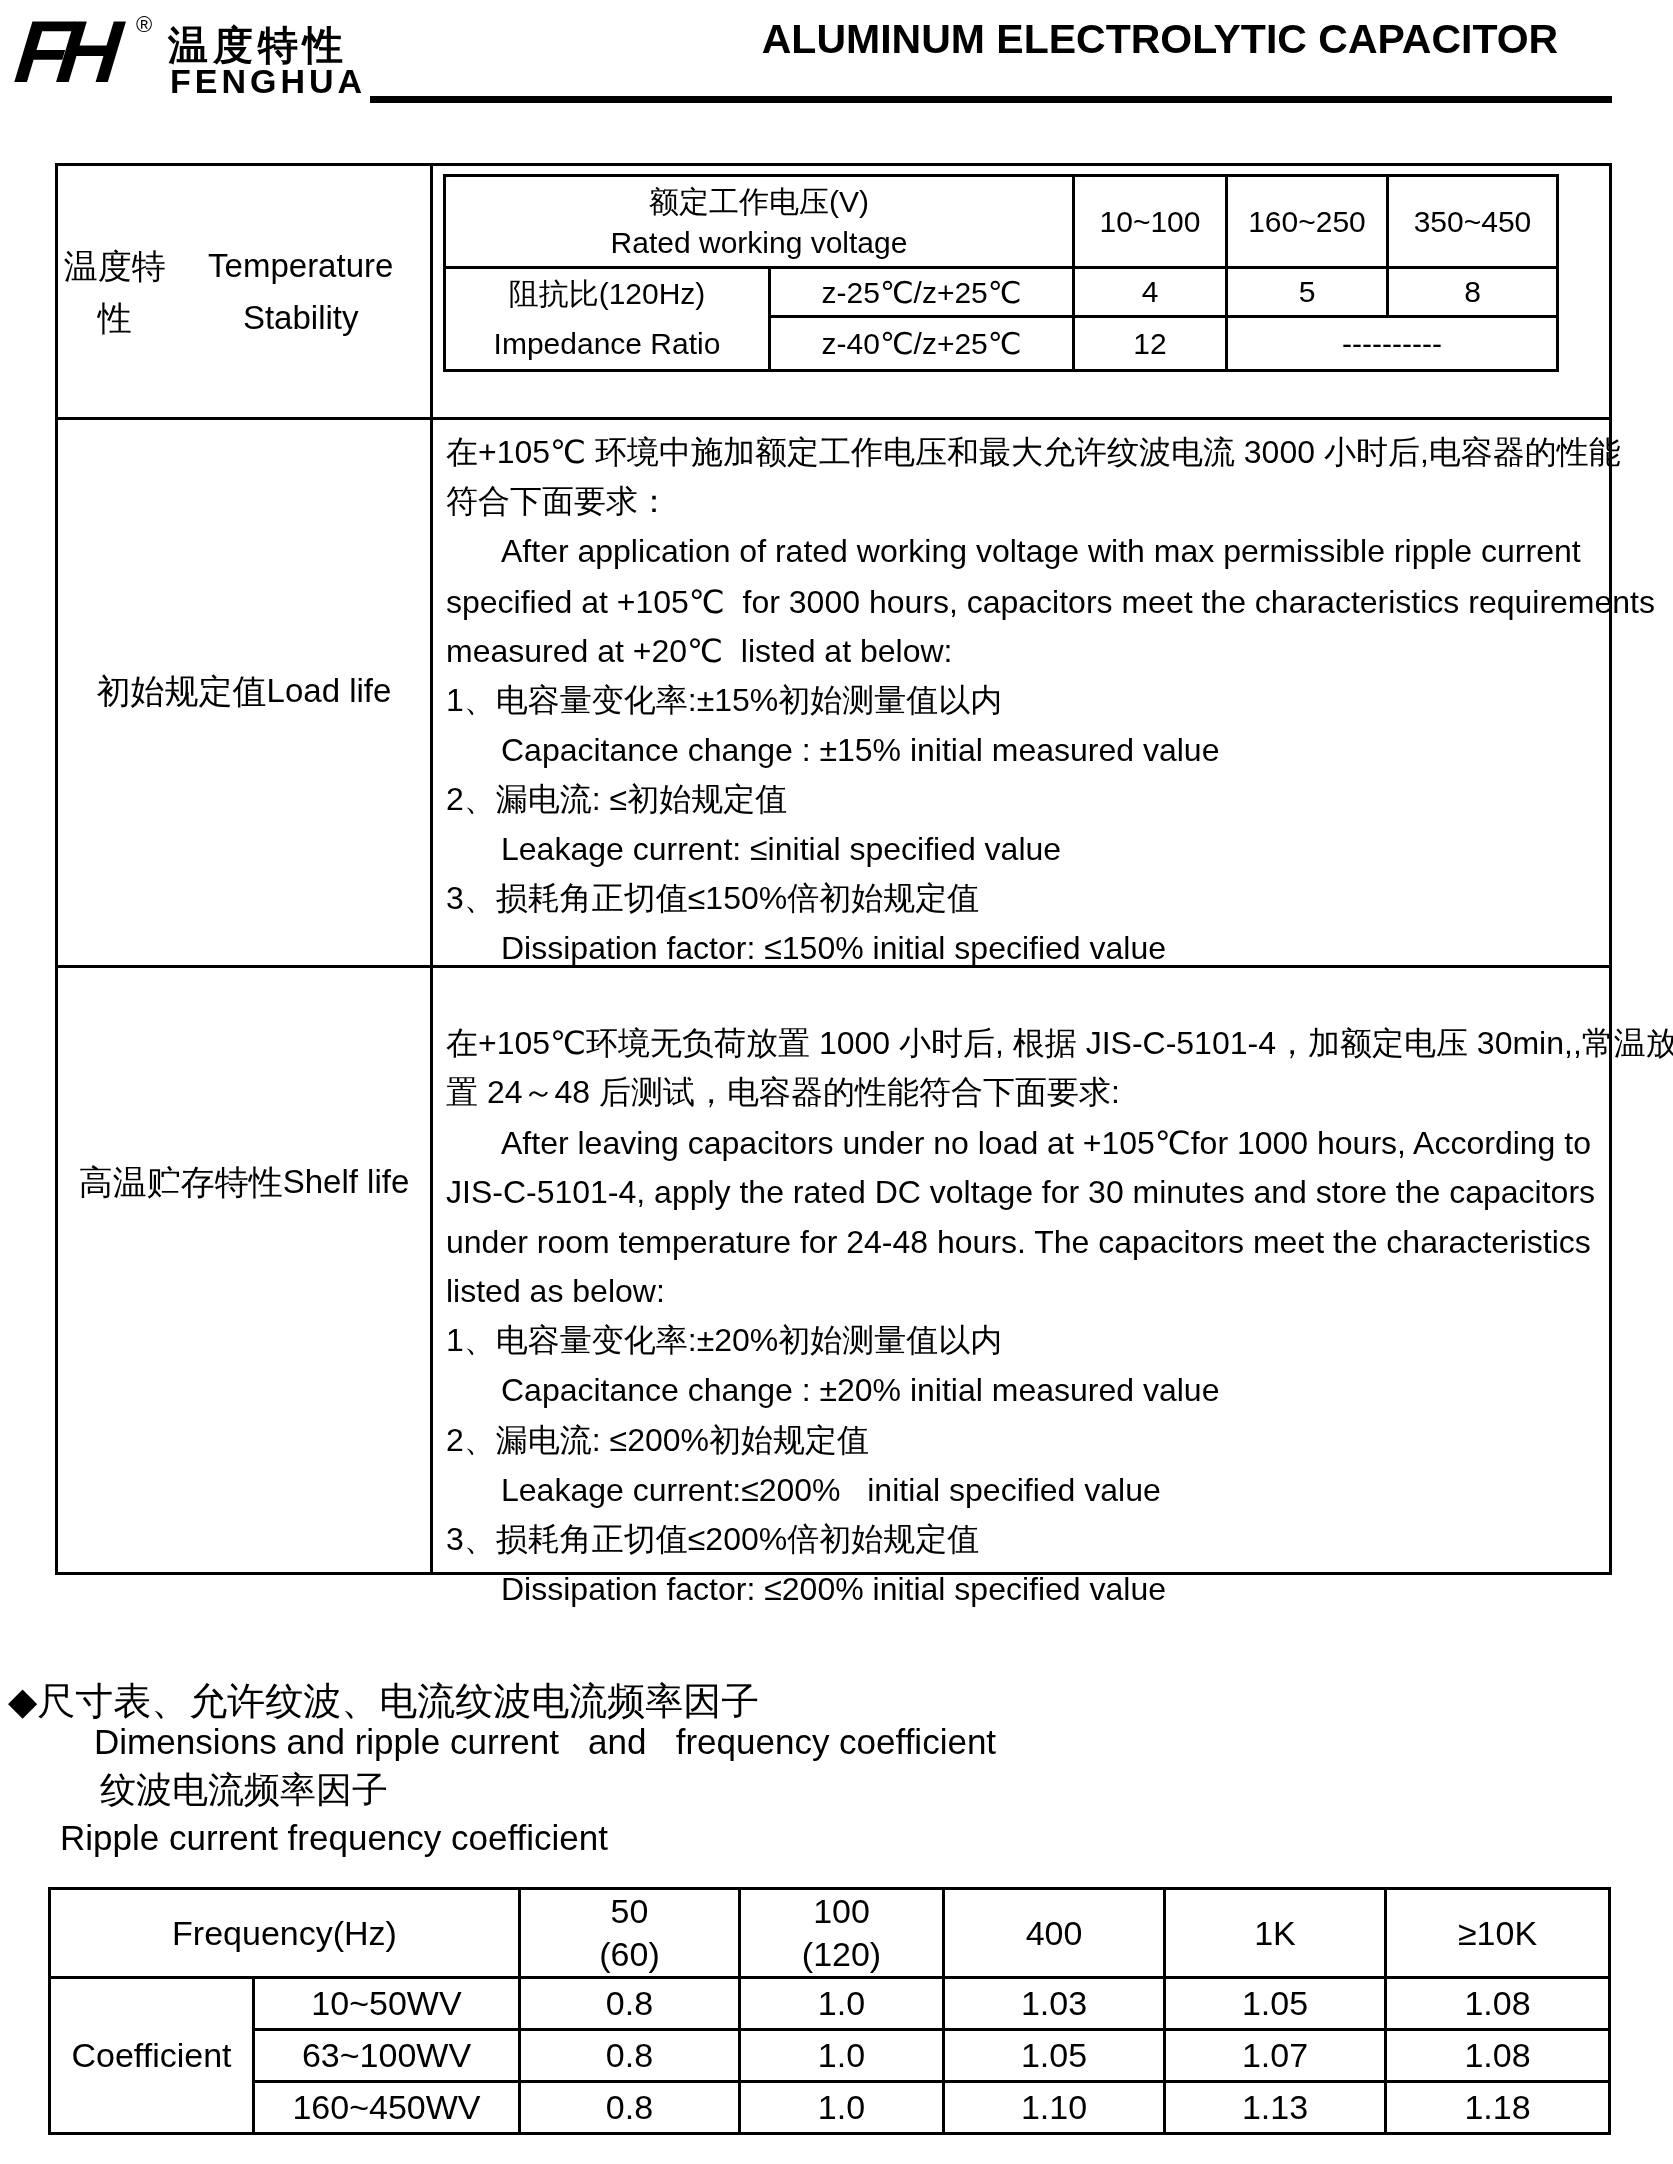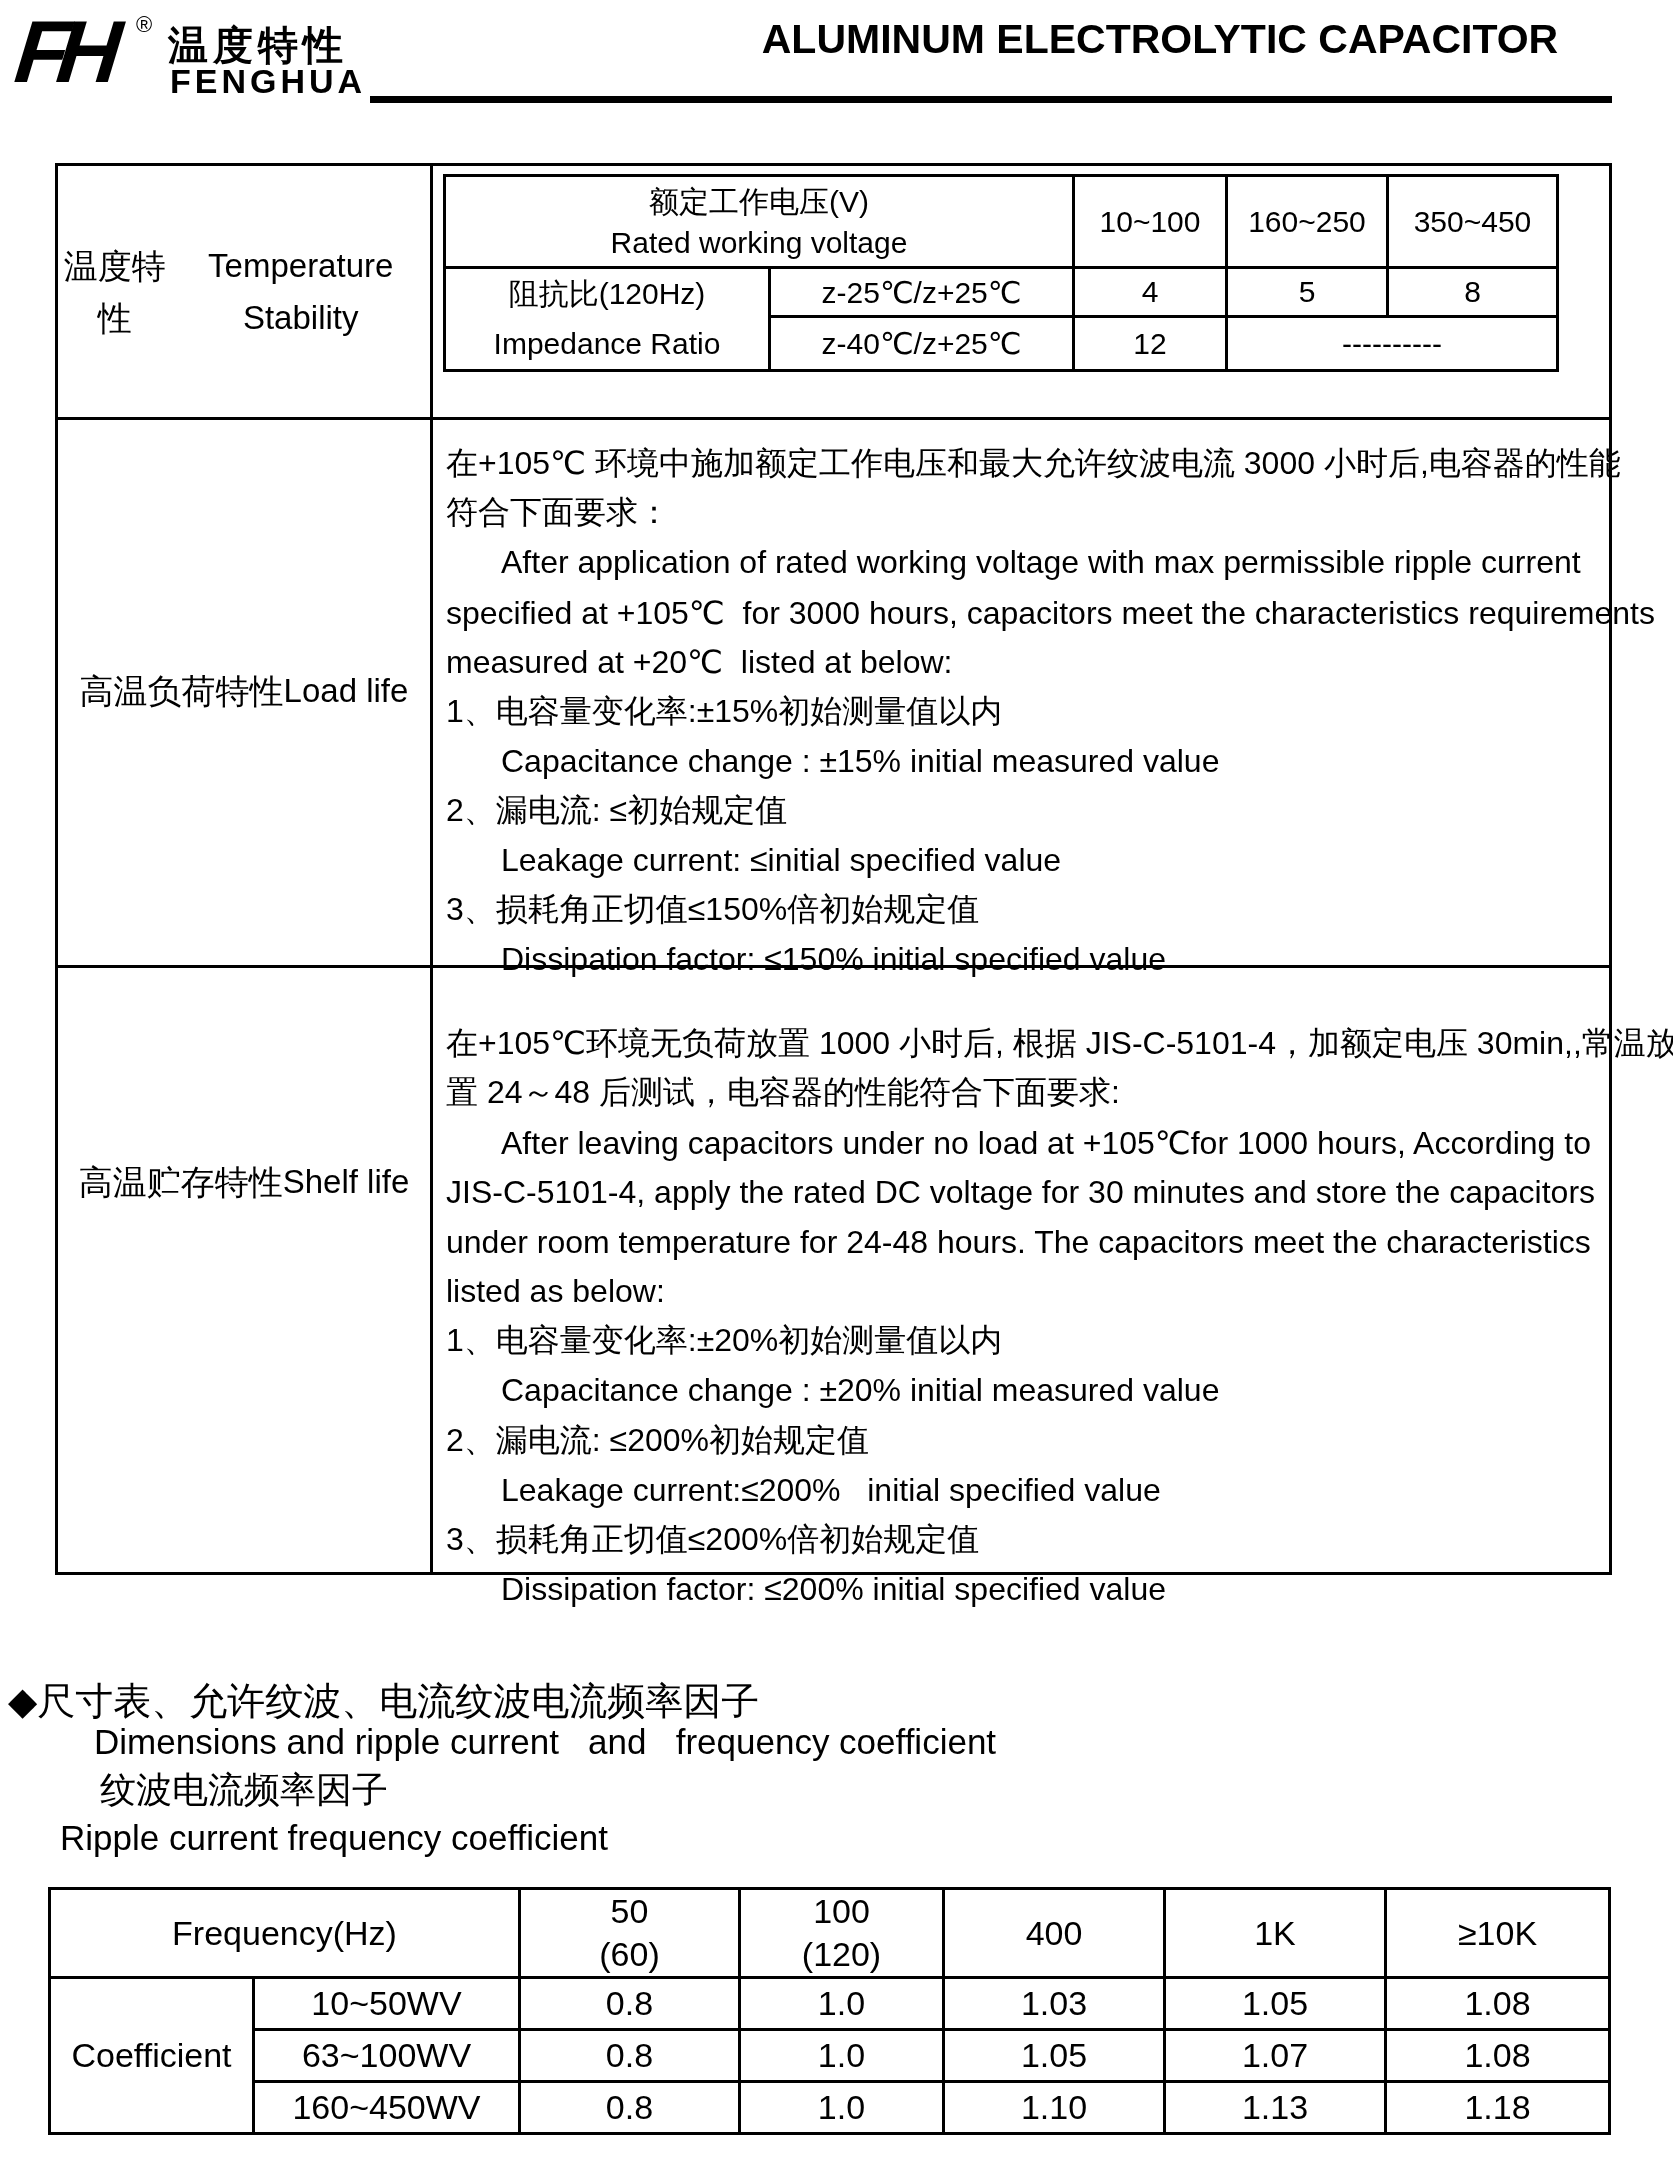--- a/index.html
+++ b/index.html
@@ -44,21 +44,21 @@
 
   .voltage-table { left:385px; top:8px; width:1113px;padding-left:40px; }
   .voltage-table .vh div { line-height:41px; }
   .voltage-table tr.r1 td { height:92px; }
   .voltage-table tr.r2 td { height:48px; }
   .voltage-table tr.r3 td { height:52px; }
   .imp-cell { line-height:50px; }
 
   
   .lines { left:388px; width:1170px; }
-  .lines-load  { top:254px; height:548px; padding-top:19px; }
+  .lines-load  { top:254px; height:548px; padding-top:8px; }
   .lines-shelf { top:834px; height:638px; padding-top:19px; }
   .spec-line { height:49.6px; display:flex; align-items:center;
                font-size:32px; white-space:pre; }
   .spec-line.indent { padding-left:55px; }
 
   
   .sec1 { left:8px;   top:1676px; font-size:38px; white-space:pre; }
   .sec2 { left:94px;  top:1722px; font-size:35px; white-space:pre; }
   .sec3 { left:100px; top:1766px; font-size:36px; white-space:pre; }
   .sec4 { left:60px;  top:1818px; font-size:35px; white-space:pre; }
@@ -83,21 +83,21 @@
 <div class="abs spec-table">
   <div class="abs v-divider"></div>
   <div class="abs h-divider hd1"></div>
   <div class="abs h-divider hd2"></div>
 
   <div class="abs row-label rl1">
     <div class="cn">温度特性</div>
     <div class="en">Temperature Stability</div>
   </div>
   <div class="abs row-label rl2">
-    <div class="cn">高温负荷特性</div>
+    <div class="cn">初始规定值</div>
     <div class="en">Load life</div>
   </div>
   <div class="abs row-label rl3">
     <div class="cn">高温贮存特性</div>
     <div class="en">Shelf life</div>
   </div>
 
   <table class="abs voltage-table">
     <colgroup>
       <col style="width:325px">

